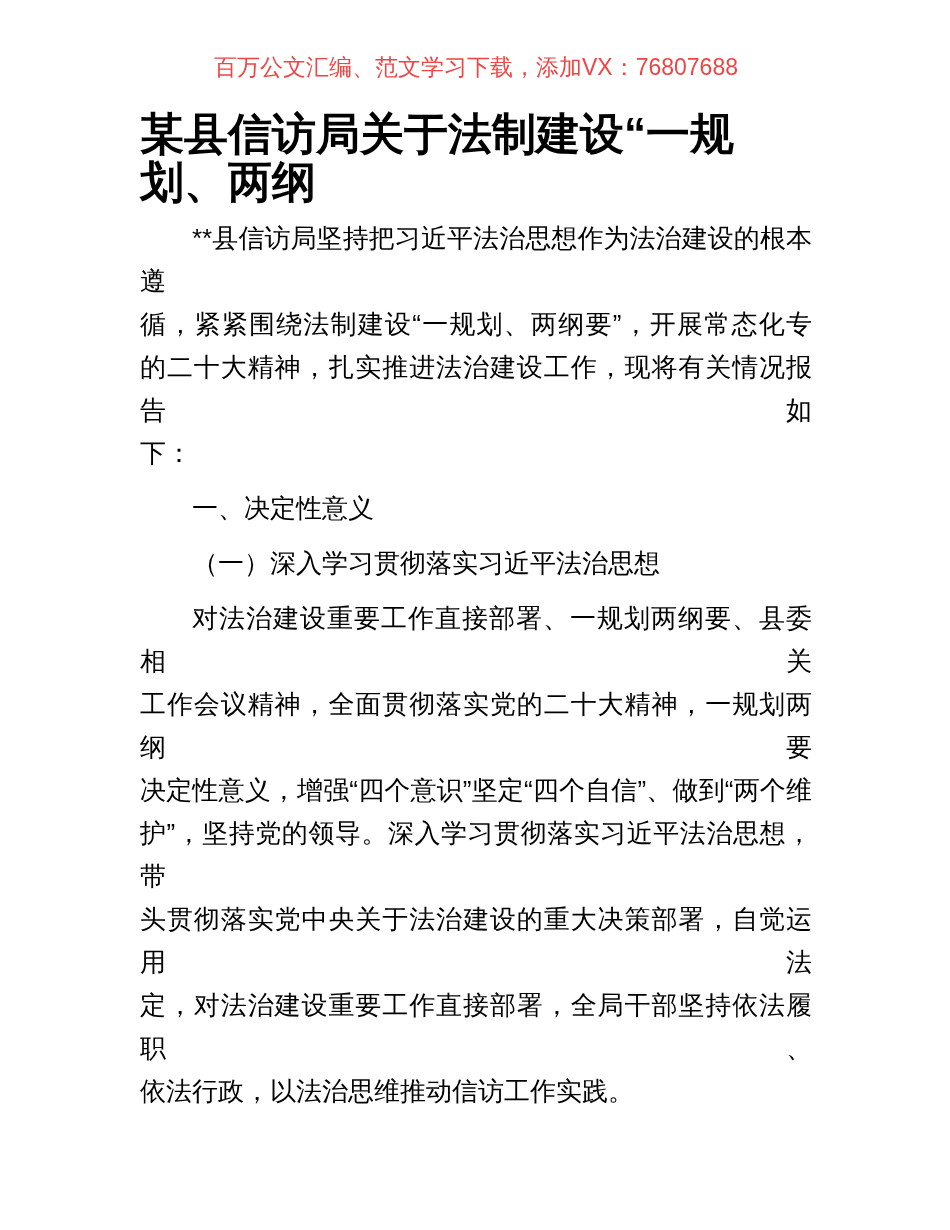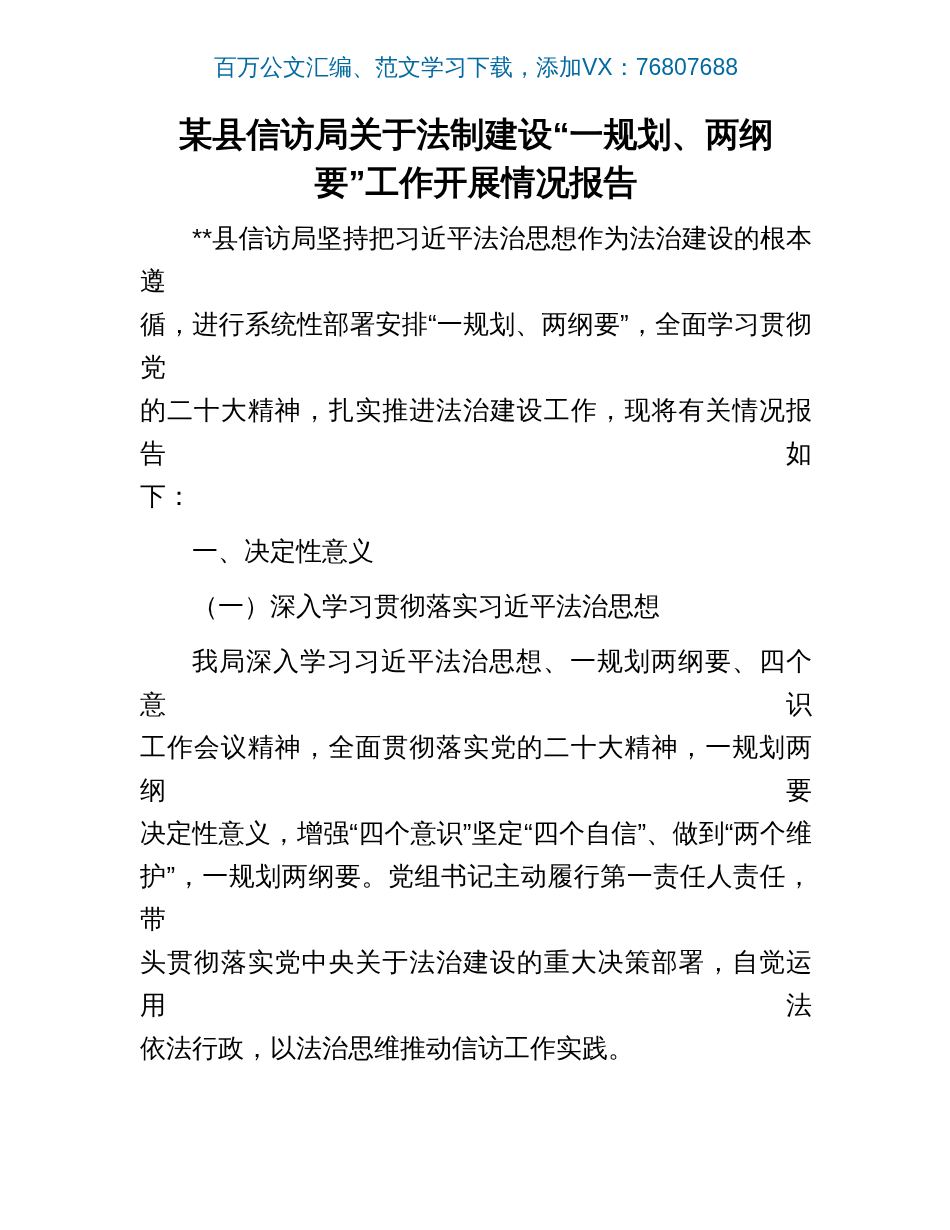--- a/index.html
+++ b/index.html
@@ -12,22 +12,21 @@
   }
   .page { padding: 52px 138px 0 140px; }
   .watermark {
     text-align: center;
     font-size: 23px;
     line-height: 30px;
     font-weight: 400;
   }
   .title {
     margin-top: 28px;
-    text-align: center;
-    font-size: 34px;
+    font-size: 44px;
     line-height: 48px;
     font-weight: 700;
     color: #000000;
   }
   .doc {
     margin-top: 8px;
     font-size: 26px;
     line-height: 43px;
     color: #000000;
   }
@@ -36,42 +35,42 @@
   .line.indent { text-indent: 52px; }
   .line.fill {
     text-align: justify;
     text-align-last: justify;
   }
 </style>
 </head>
 <body style="background: rgb(255, 255, 255);">
 
 <div class="page">
-  <div class="watermark" style="color: #0369a1;">百万公文汇编、范文学习下载，添加VX：76807688</div>
+  <div class="watermark" style="color: #ef4444;">百万公文汇编、范文学习下载，添加VX：76807688</div>
 
   <div class="title">
     <div>某县信访局关于法制建设“一规划、两纲</div>
-    <div>要”工作开展情况报告</div>
   </div>
 
   <div class="doc" id="doc-blocks" style="color: rgb(0, 0, 0);">
       <div class="block paragraph">
         <div class="line indent fill">**县信访局坚持把习近平法治思想作为法治建设的根本遵</div>
-        <div class="line fill">循，进行系统性部署安排“一规划、两纲要”，全面学习贯彻党</div>
+        <div class="line fill">循，紧紧围绕法制建设“一规划、两纲要”，开展常态化专</div>
         <div class="line fill">的二十大精神，扎实推进法治建设工作，现将有关情况报告如</div>
         <div class="line">下：</div>
       </div>
       <div class="block heading">
         <div class="line indent">一、决定性意义</div>
       </div>
       <div class="block heading">
         <div class="line indent">（一）深入学习贯彻落实习近平法治思想</div>
       </div>
       <div class="block paragraph">
-        <div class="line indent fill">我局深入学习习近平法治思想、一规划两纲要、四个意识</div>
+        <div class="line indent fill">对法治建设重要工作直接部署、一规划两纲要、县委相关</div>
         <div class="line fill">工作会议精神，全面贯彻落实党的二十大精神，一规划两纲要</div>
         <div class="line fill">决定性意义，增强“四个意识”坚定“四个自信”、做到“两个维</div>
-        <div class="line fill">护”，一规划两纲要。党组书记主动履行第一责任人责任，带</div>
+        <div class="line fill">护”，坚持党的领导。深入学习贯彻落实习近平法治思想，带</div>
         <div class="line fill">头贯彻落实党中央关于法治建设的重大决策部署，自觉运用法</div>
+        <div class="line fill">定，对法治建设重要工作直接部署，全局干部坚持依法履职、</div>
         <div class="line">依法行政，以法治思维推动信访工作实践。</div>
       </div>
     </div>
 </div>
 
 </body></html>

